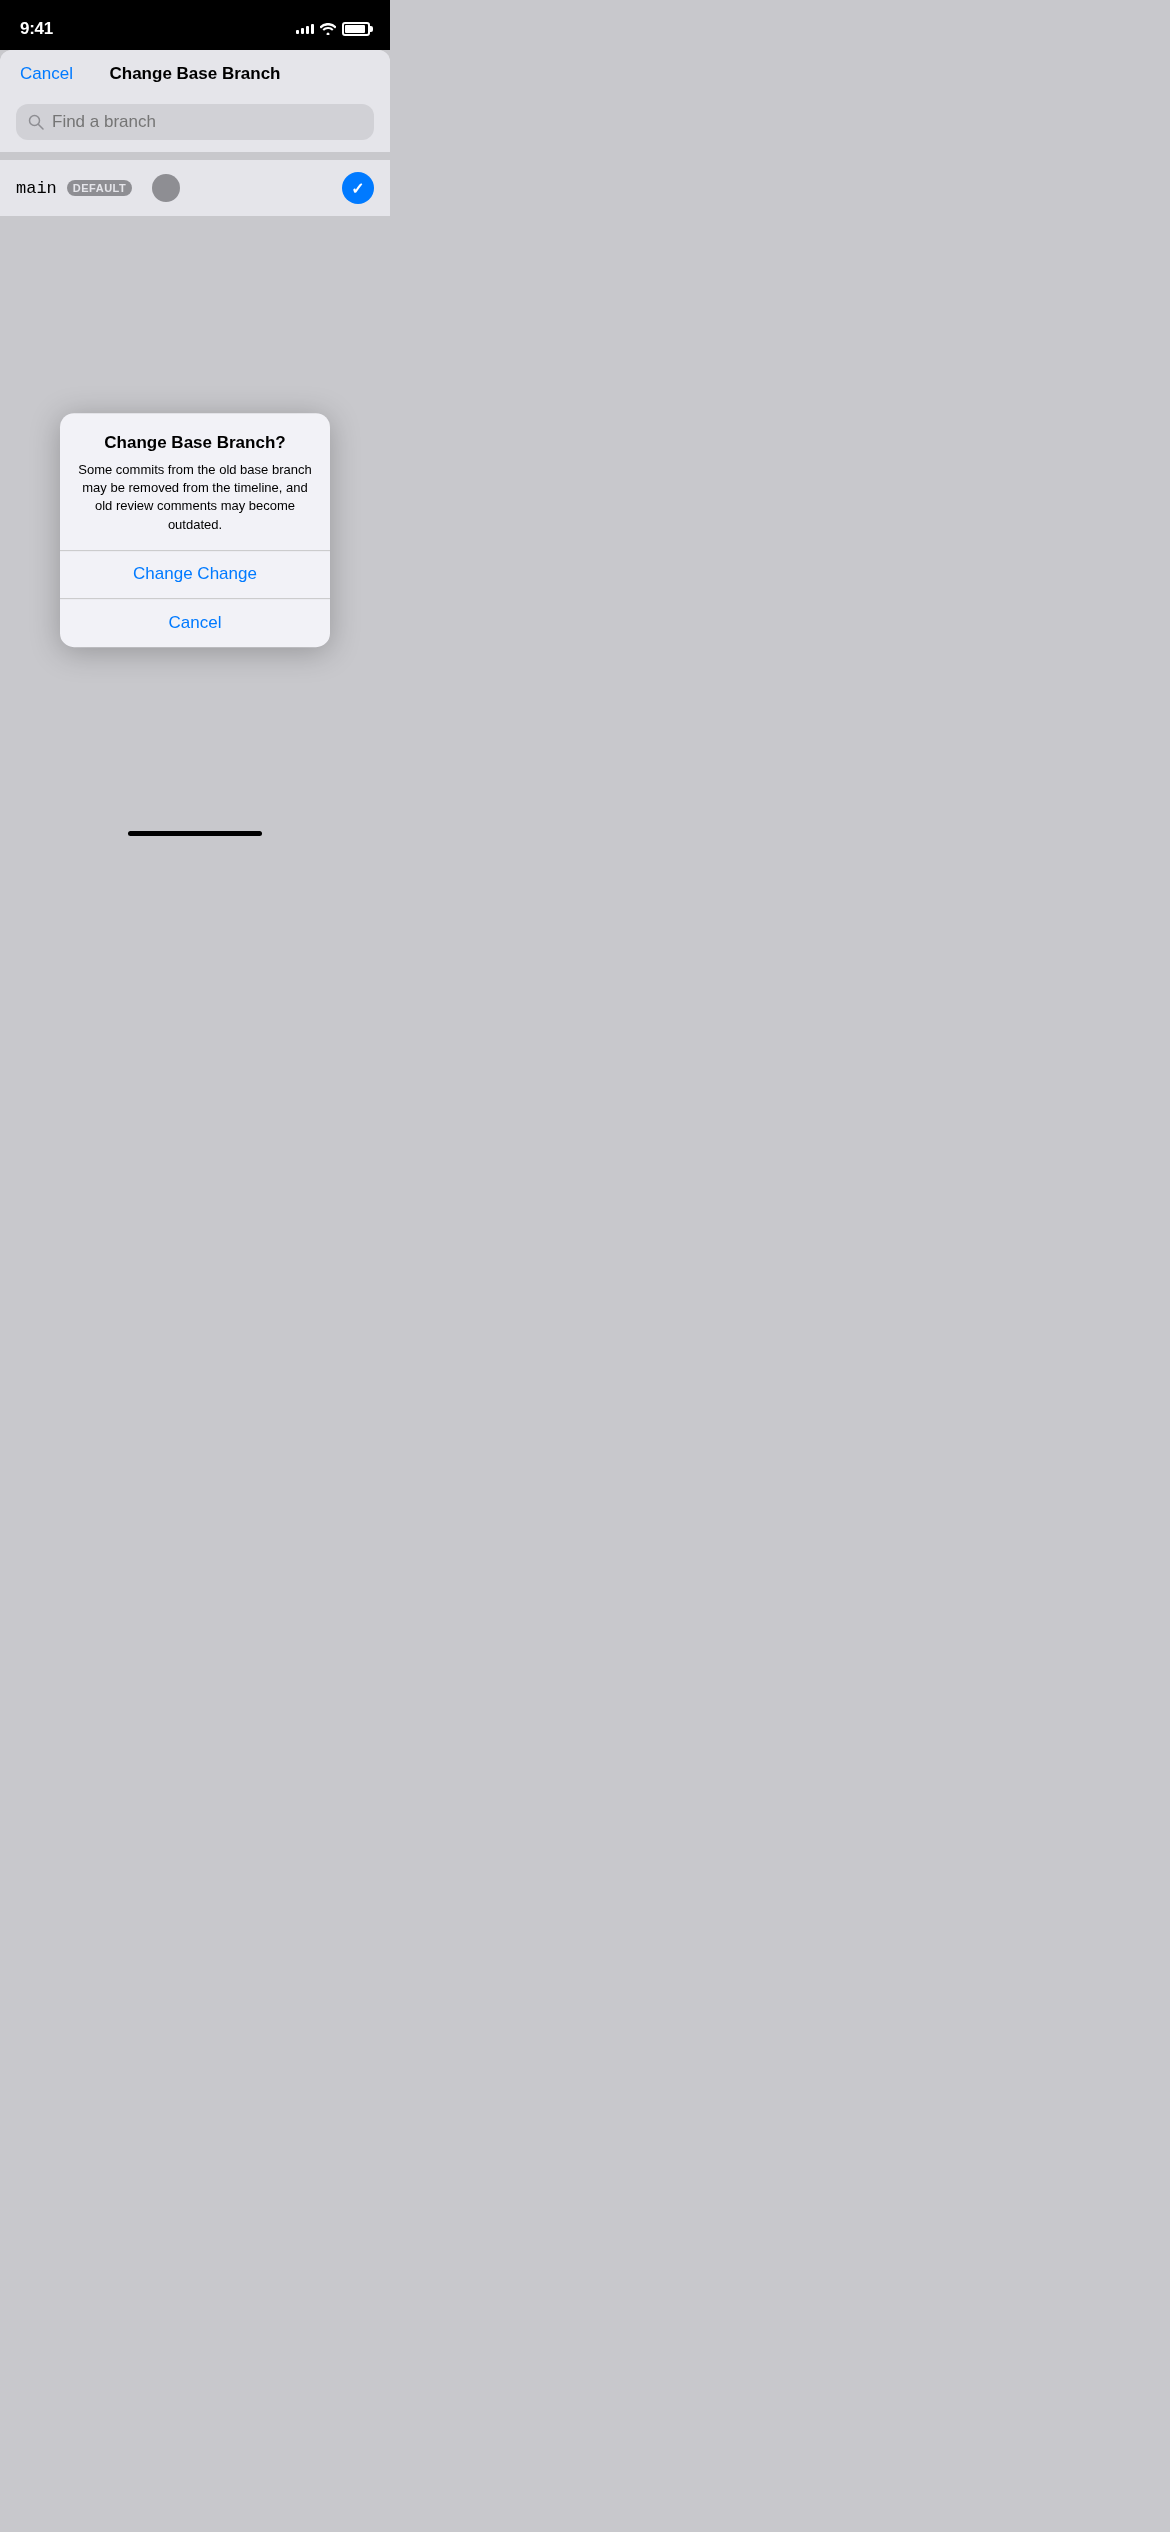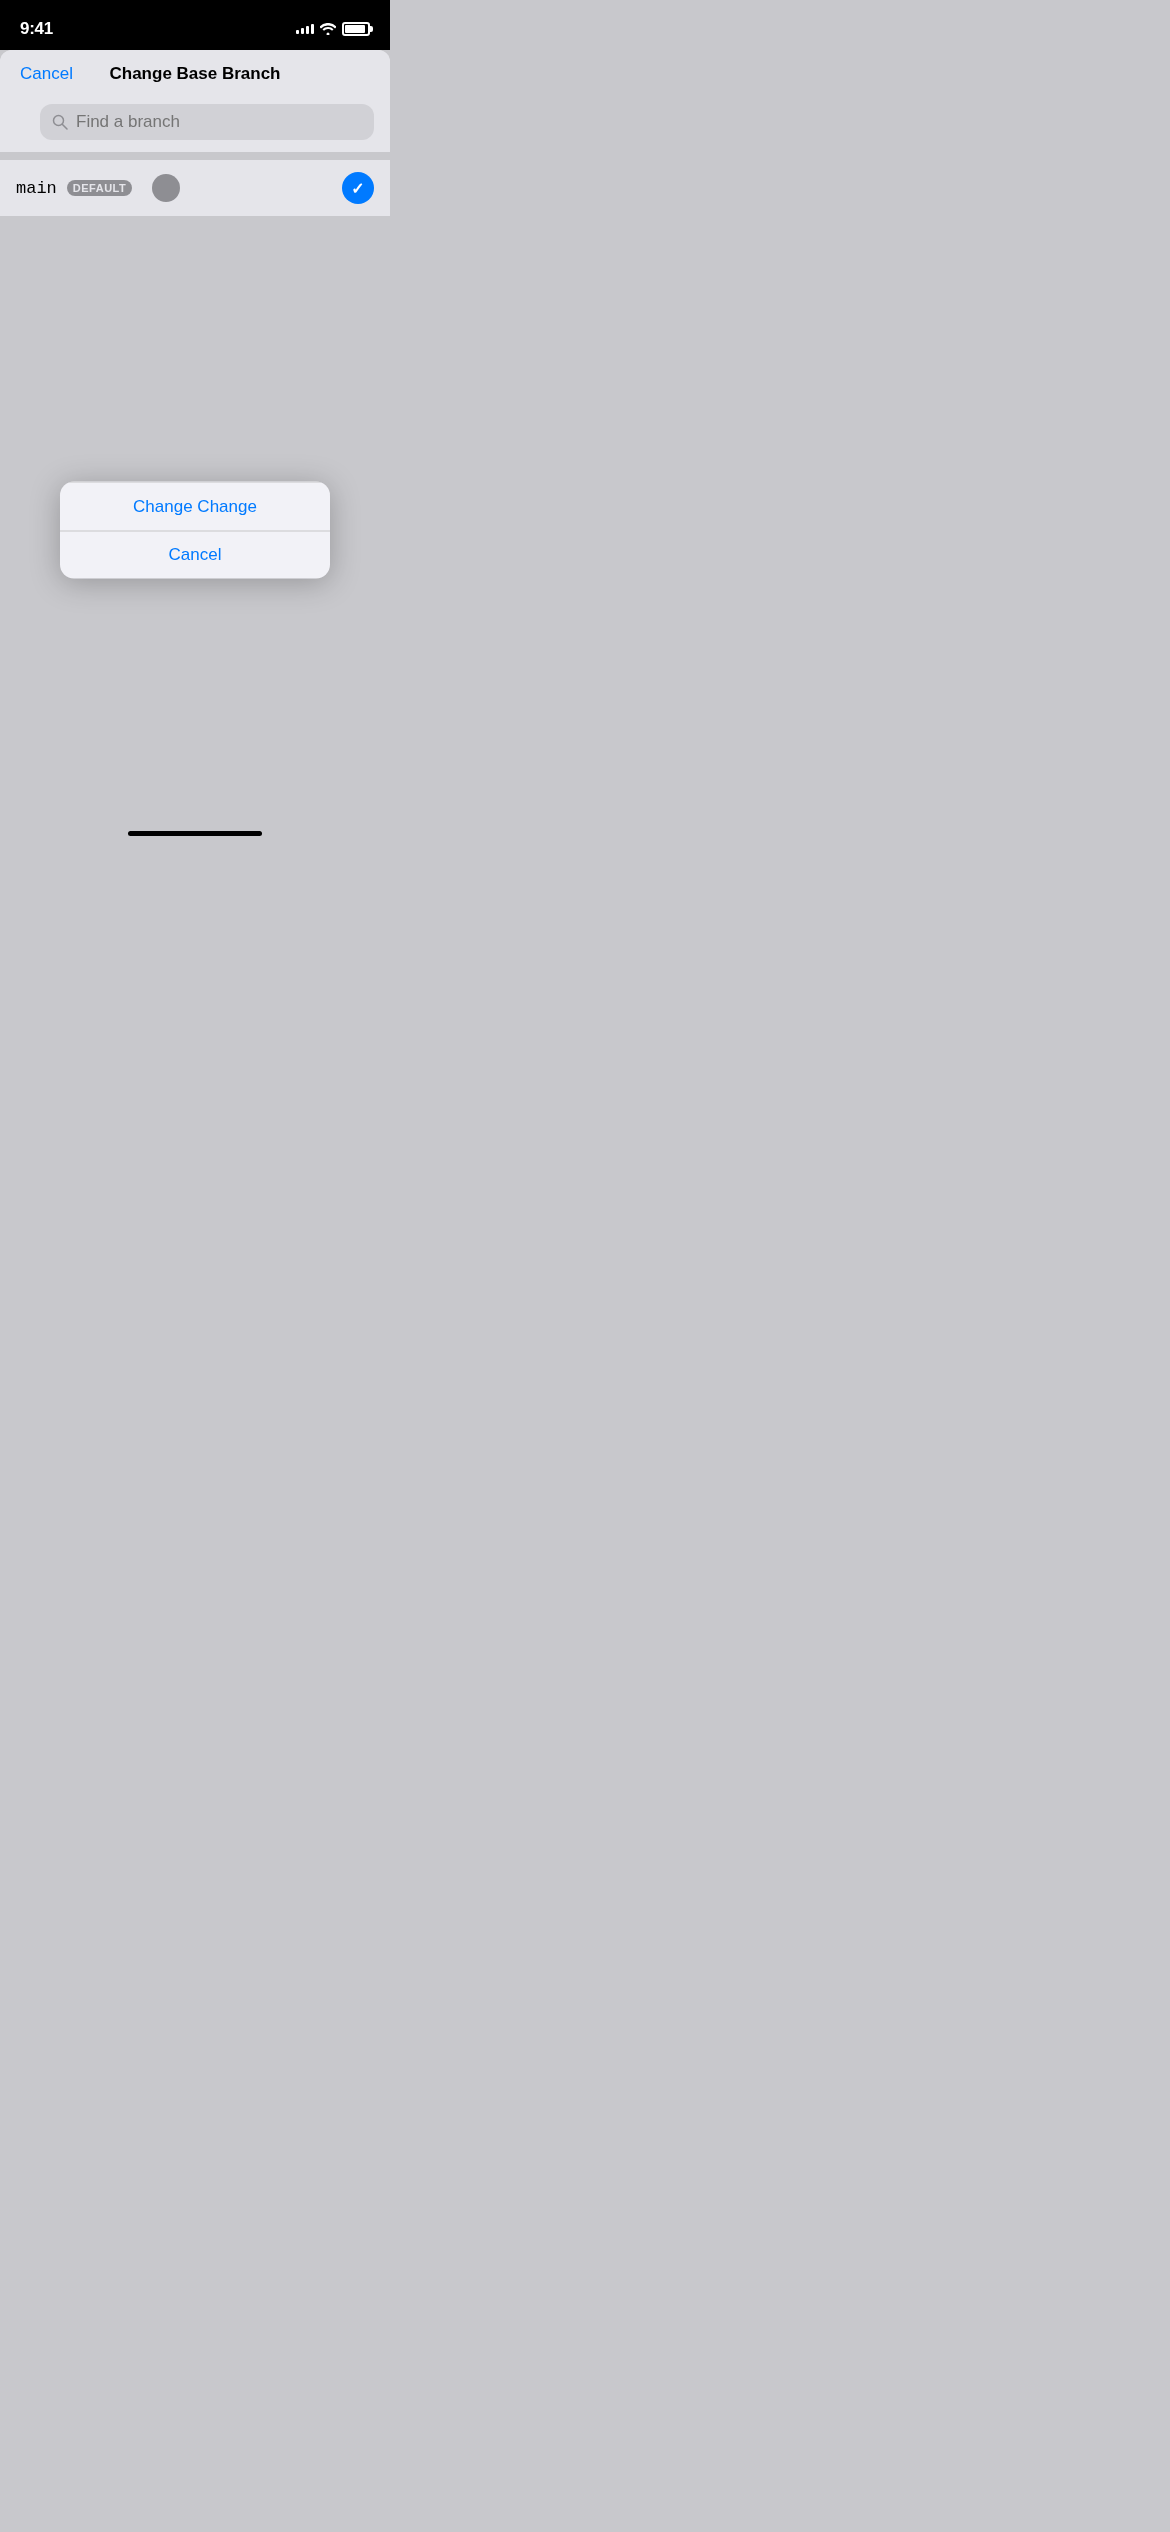--- a/index.html
+++ b/index.html
@@ -122,21 +122,20 @@
       background: #e5e5ea;
     }
 
     .search-input-wrapper {
       background: #d1d1d6;
       border-radius: 12px;
       display: flex;
       align-items: center;
       padding: 8px 12px;
       gap: 8px;
-      margin-left: 24px;
     }
 
     .search-icon-svg {
       color: #8e8e93;
       flex-shrink: 0;
     }
 
     .search-input {
       background: none;
       border: none;
@@ -337,20 +336,24 @@
     <span class="default-badge">DEFAULT</span>
     <div class="branch-dot"></div>
     <button class="check-button">
       <span class="check-icon">✓</span>
     </button>
   </div>
 
   <div class="overlay-bg">
 
     <div class="alert-dialog">
+      <div class="alert-content">
+        <div class="alert-title">Change Base Branch?</div>
+        <div class="alert-message">Some commits from the old base branch may be removed from the timeline, and old review comments may become outdated.</div>
+      </div>
       <div class="alert-divider"></div>
       <button class="alert-button">Change Change</button>
       <div class="alert-divider"></div>
       <button class="alert-button">Cancel</button>
     </div>
 
     <div class="home-indicator"></div>
   </div>
 
 </div>

